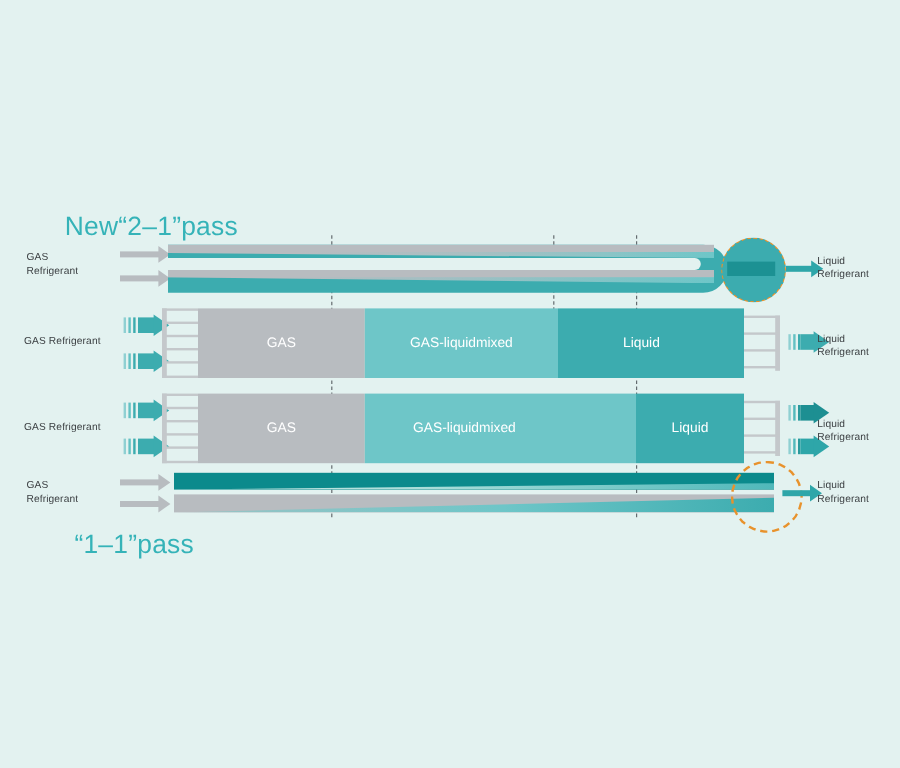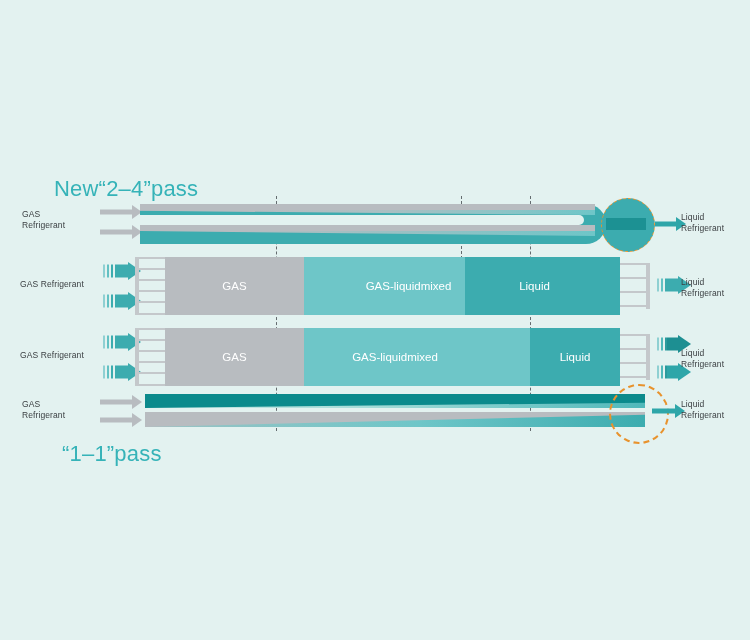--- a/index.html
+++ b/index.html
@@ -38,21 +38,21 @@
   .vguide{
     position:absolute;
     width:0;
     border-left:1.4px dashed #4f5559;
     opacity:.85;
   }
 
   
   .bar{position:absolute;}
   .gray{background:#b8bcc0;}
-  .ltteal{background:#6ec6c8;padding-left:16px;}
+  .ltteal{background:#6ec6c8;}
   .dkteal{background:#3cacaf;}
 
   .bar-label{
     position:absolute;
     color:#ffffff;
     font-size:11.5px;
     top:50%;
     transform:translateY(-50%);
     width:100%;
     text-align:center;
@@ -85,21 +85,21 @@
   .teal-circle{
     position:absolute;background:#3cacaf;border-radius:50%;
     border:1.5px dashed #e8922c;
   }
 </style>
 </head>
 <body>
 
 <div id="stage">
 
-  <div class="abs title" id="title-top">New“2–4”pass</div>
+  <div class="abs title" id="title-top">New“2–1”pass</div>
 
   <div class="abs title" id="title-bottom">“1–1”pass</div>
 
   <div class="vguide" style="left:276px;top:196px;height:235px;"></div>
   <div class="vguide" style="left:461px;top:196px;height:78px;"></div>
   <div class="vguide" style="left:530px;top:196px;height:235px;"></div>
 
   <div class="abs" style="left:0;top:196px;width:750px;height:62px;">
 
     <div class="abs side-label" style="left:22px;top:13px;">GAS

